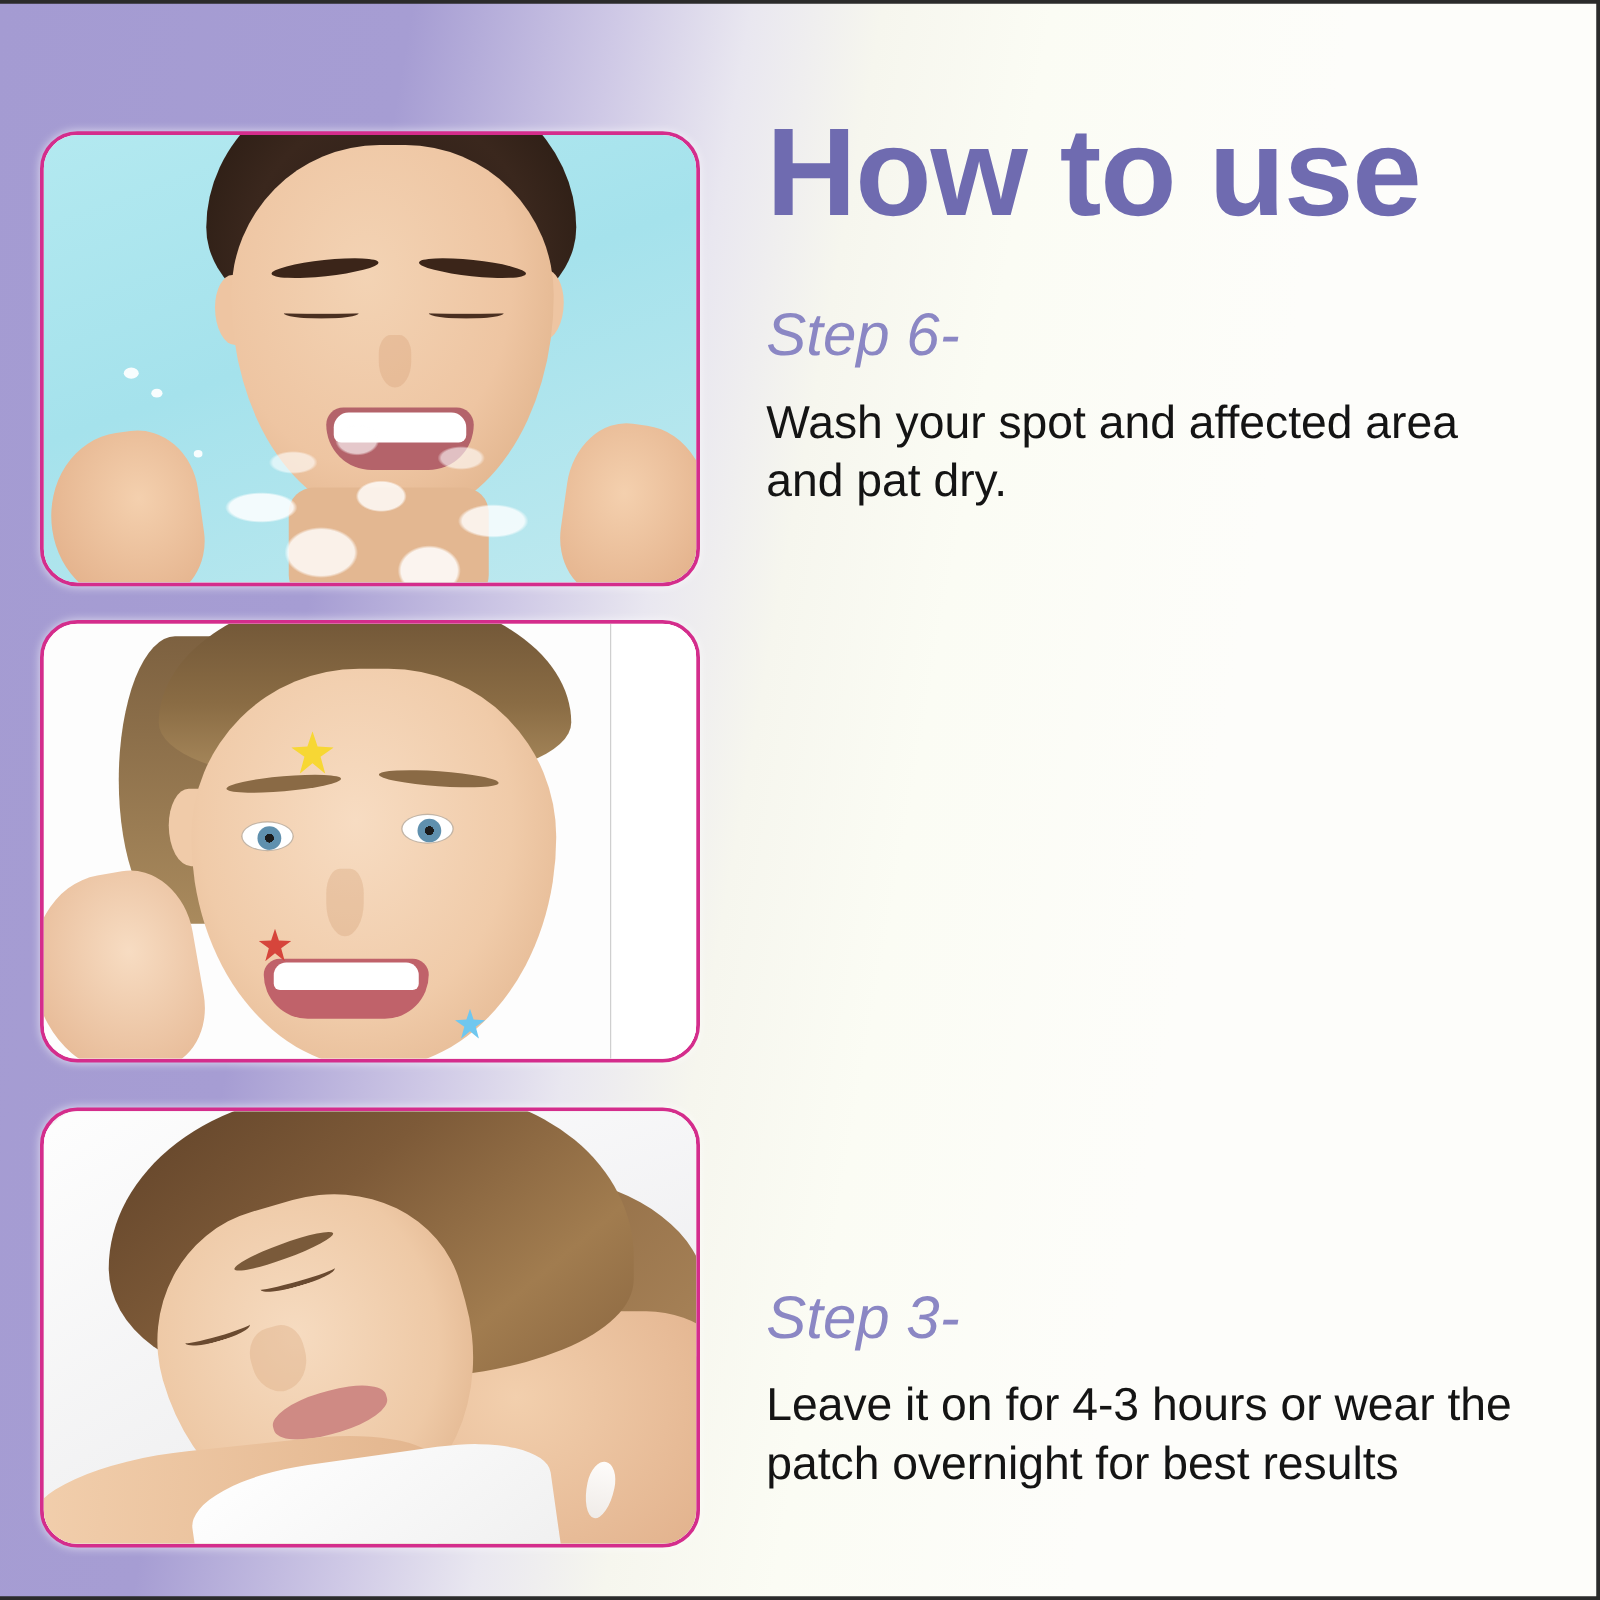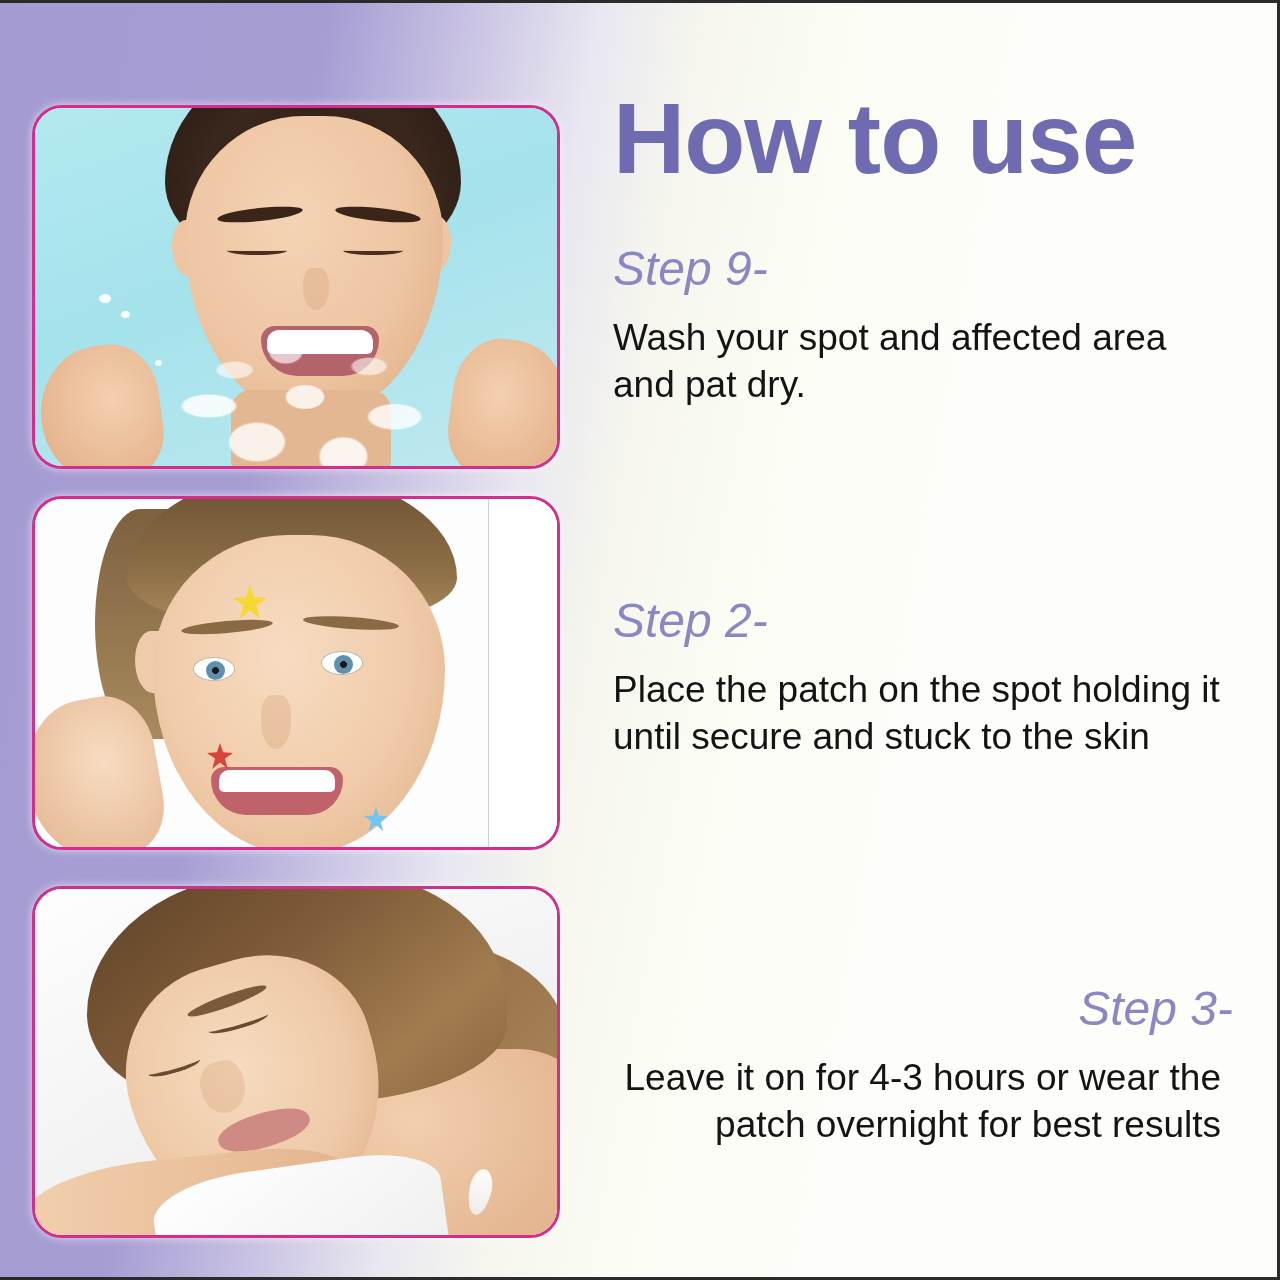--- a/index.html
+++ b/index.html
@@ -221,21 +221,21 @@
   }
   .heading{
     position:absolute; left:5px; top:88px;
     font-size:100px; font-weight:bold;
     color:#6f6bb0; letter-spacing:-1px; line-height:1;
     white-space:nowrap;
   }
   .step-block{ position:absolute; left:5px; width:620px; }
   .sb-1{ top:243px; }
   .sb-2{ top:595px; }
-  .sb-3{ top:983px;text-align:right; }
+  .sb-3{ top:1029px; }
 
   .step-label{
     font-size:48px; font-style:italic; font-weight:normal;
     color:#8b87c4; line-height:1.1; margin-bottom:18px;
   }
   .step-body{
     font-size:37px; color:#141414; line-height:1.28;
     max-width:608px;
   }
 </style>
@@ -320,28 +320,24 @@
       </div>
     </div>
 
   </div>
 
   <div class="text-col">
 
     <div class="heading">How to use</div>
 
     <div class="step-block sb-1">
-      <div class="step-label">Step 9-</div>
+      <div class="step-label">Step 6-</div>
       <div class="step-body">Wash your spot and affected area and pat dry.</div>
     </div>
 
-    <div class="step-block sb-2">
-      <div class="step-label">Step 2-</div>
-      <div class="step-body">Place the patch on the spot holding it until secure and stuck to the skin</div>
-    </div>
 
     <div class="step-block sb-3">
       <div class="step-label">Step 3-</div>
       <div class="step-body">Leave it on for 4-3 hours or wear the patch overnight for best results</div>
     </div>
 
   </div>
 
 </div>
 

